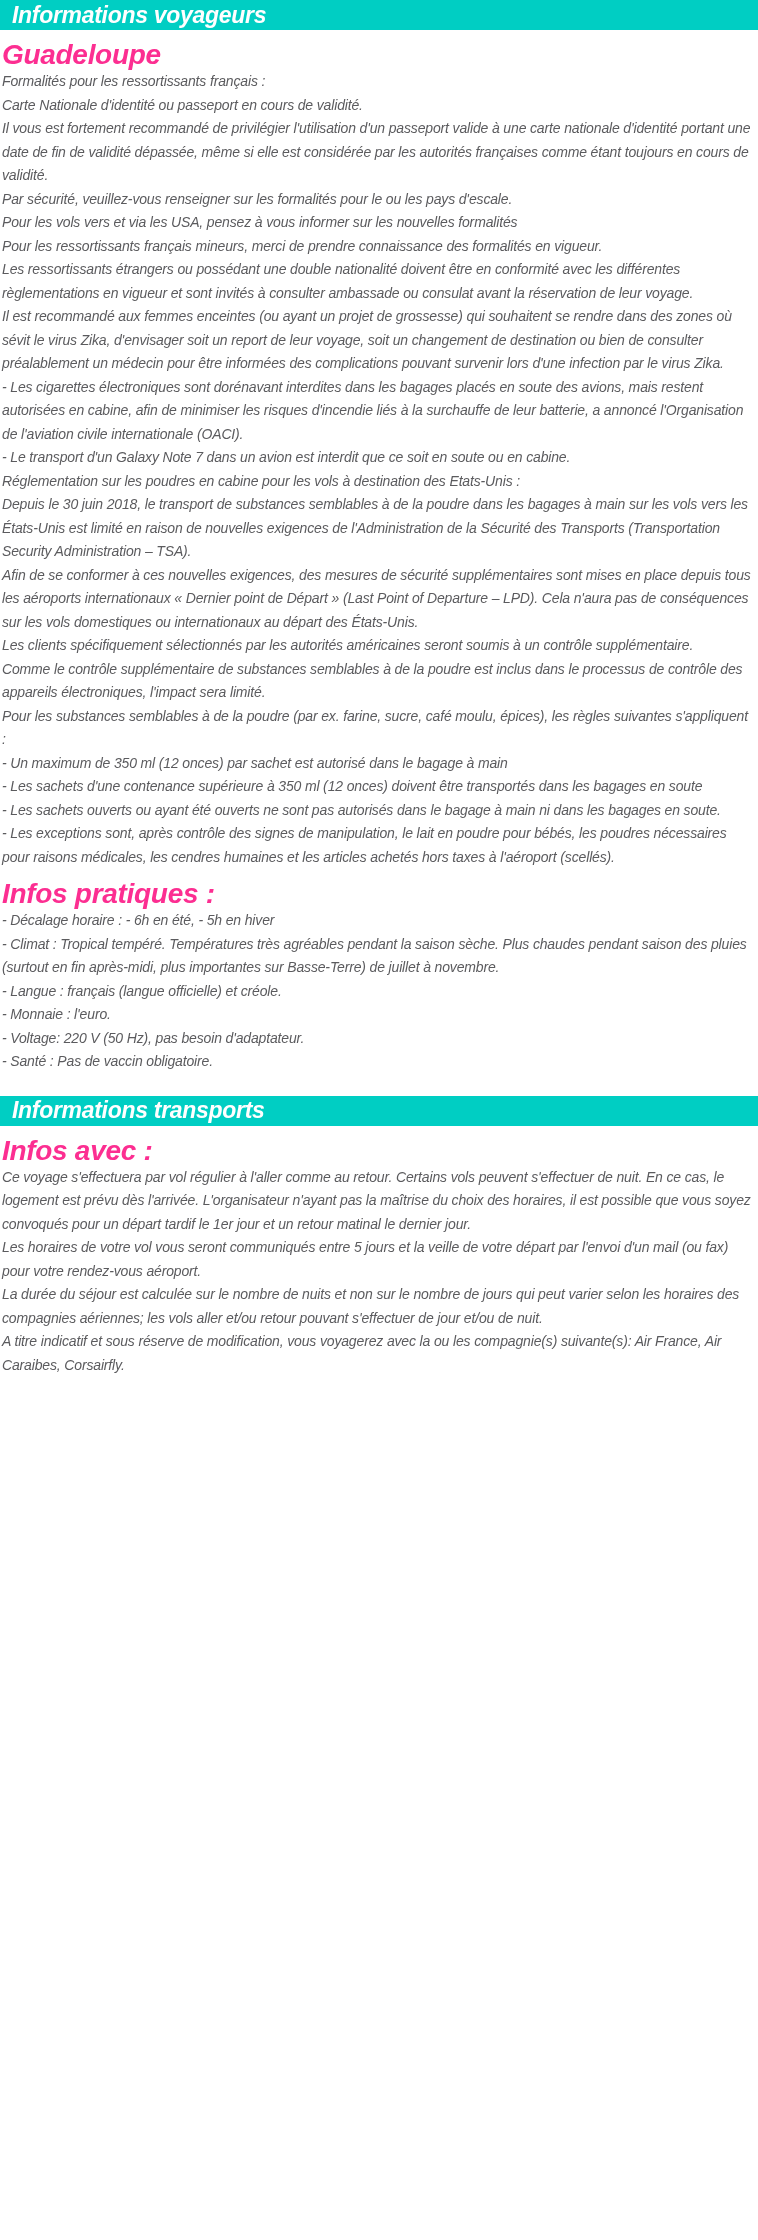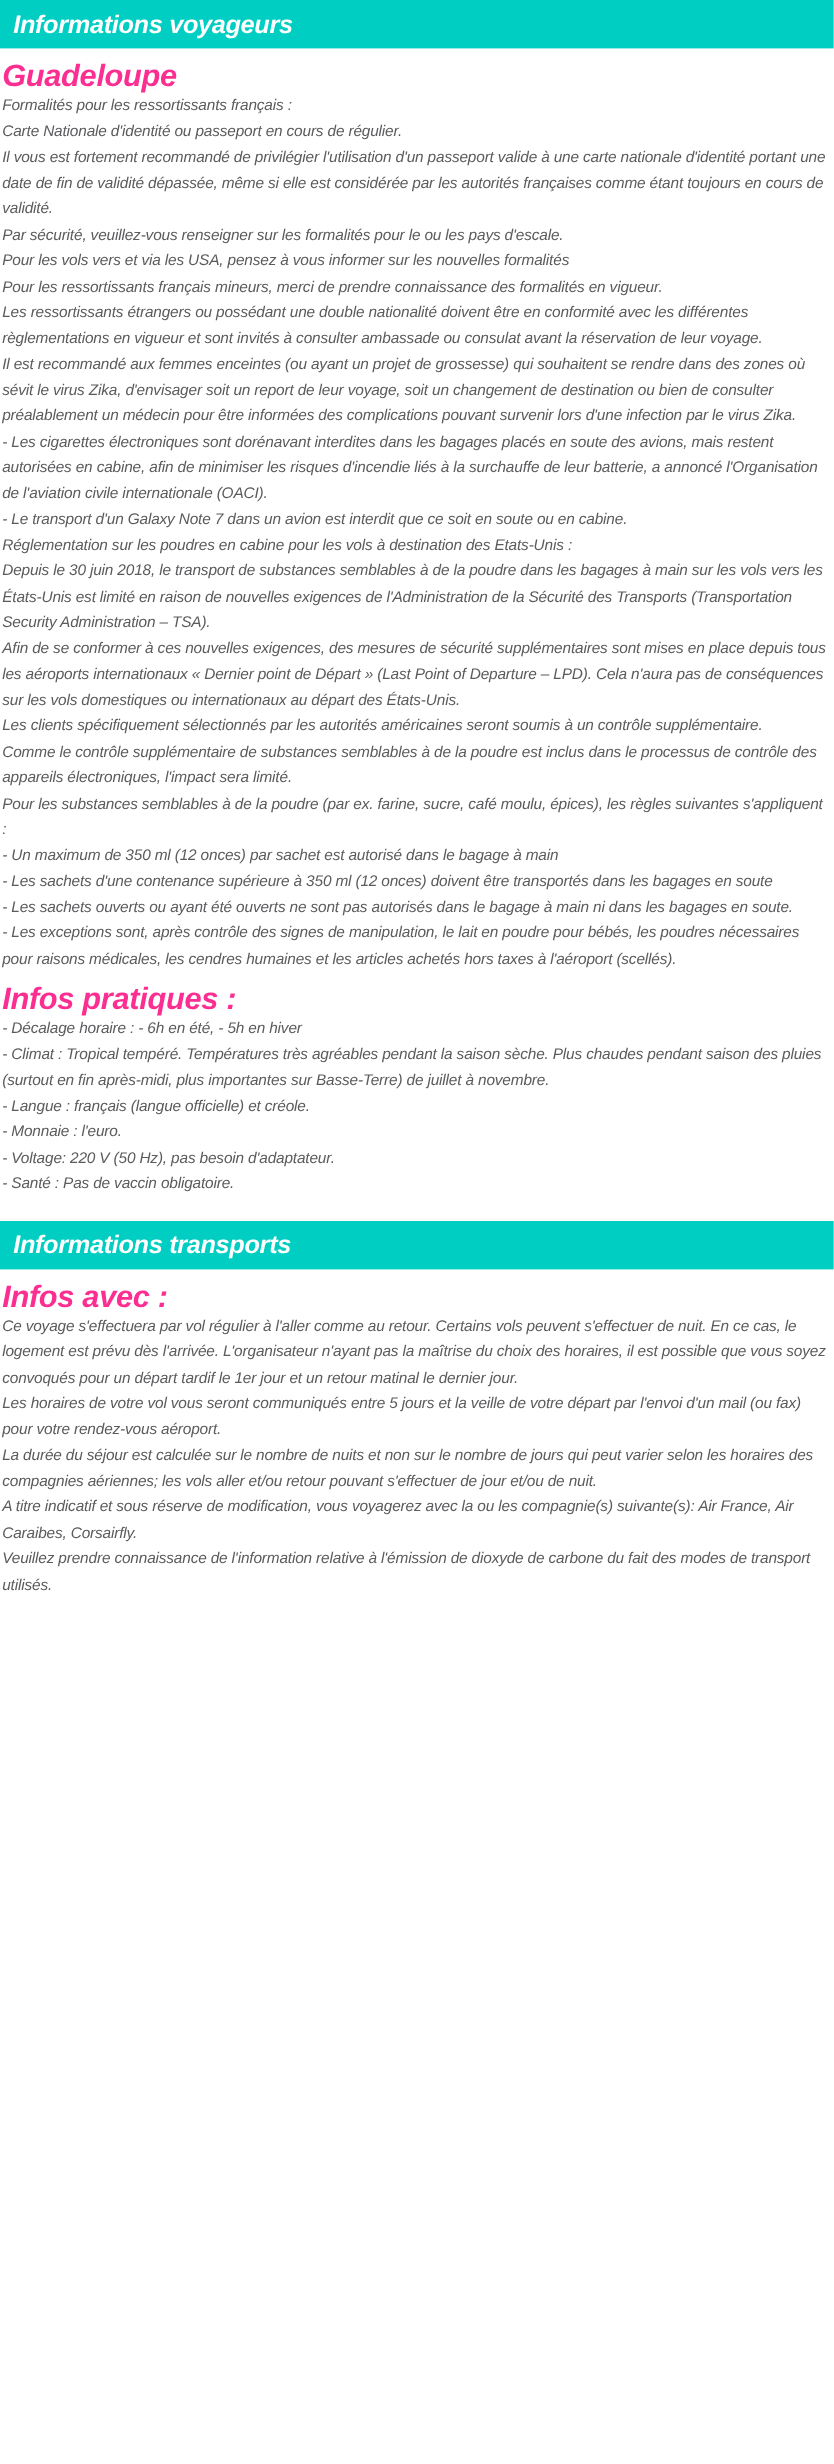--- a/index.html
+++ b/index.html
@@ -11,21 +11,21 @@
   html,body{margin:0;padding:0;}
   body{
     width:758px;
     min-height:2240px;
     background:#ffffff;
     font-family:"Liberation Sans", sans-serif;
     overflow-x:hidden;
   }
   .bar{
     background:var(--teal);
-    height:44px;
+    height:30px;
     display:flex;
     align-items:center;
     padding-left:12px;
     box-sizing:border-box;
     width:100%;
   }
   .bar-title{
     color:var(--bartext);
     font-style:italic;
     font-weight:bold;
@@ -72,21 +72,21 @@
 
   <header class="bar">
     <span class="bar-title">Informations voyageurs</span>
   </header>
 
   <div class="content">
     <h2 class="sub">Guadeloupe</h2>
 
     <p class="txt mt12">Formalités pour les ressortissants français :</p>
 
-    <p class="txt mt59">Carte Nationale d'identité ou passeport en cours de régulier.</p>
+    <p class="txt mt59">Carte Nationale d'identité ou passeport en cours de validité.</p>
 
     <p class="txt mt58">Il vous est fortement recommandé de privilégier l'utilisation d'un passeport valide à une carte nationale d'identité portant une date de fin de validité dépassée, même si elle est considérée par les autorités françaises comme étant toujours en cours de validité.</p>
 
     <p class="txt mt58">Par sécurité, veuillez-vous renseigner sur les formalités pour le ou les pays d'escale.</p>
 
     <p class="txt mt16">Pour les vols vers et via les USA, pensez à vous informer sur les nouvelles formalités</p>
 
     <p class="txt mt56">Pour les ressortissants français mineurs, merci de prendre connaissance des formalités en vigueur.</p>
 
     <p class="txt mt56">Les ressortissants étrangers ou possédant une double nationalité doivent être en conformité avec les différentes règlementations en vigueur et sont invités à consulter ambassade ou consulat avant la réservation de leur voyage.</p>
@@ -126,16 +126,15 @@
   <div class="content">
     <h2 class="sub mt9">Infos avec :</h2>
 
     <p class="txt mt15">Ce voyage s'effectuera par vol régulier à l'aller comme au retour. Certains vols peuvent s'effectuer de nuit. En ce cas, le logement est prévu dès l'arrivée. L'organisateur n'ayant pas la maîtrise du choix des horaires, il est possible que vous soyez convoqués pour un départ tardif le 1er jour et un retour matinal le dernier jour.</p>
 
     <p class="txt mt40">Les horaires de votre vol vous seront communiqués entre 5 jours et la veille de votre départ par l'envoi d'un mail (ou fax) pour votre rendez-vous aéroport.
 La durée du séjour est calculée sur le nombre de nuits et non sur le nombre de jours qui peut varier selon les horaires des compagnies aériennes; les vols aller et/ou retour pouvant s'effectuer de jour et/ou de nuit.</p>
 
     <p class="txt mt44">A titre indicatif et sous réserve de modification, vous voyagerez avec la ou les compagnie(s) suivante(s): Air France, Air Caraibes, Corsairfly.</p>
 
-    <p class="txt mt58">Veuillez prendre connaissance de l'information relative à l'émission de dioxyde de carbone du fait des modes de transport utilisés.</p>
   </div>
 
 </div>
 
 </body></html>

